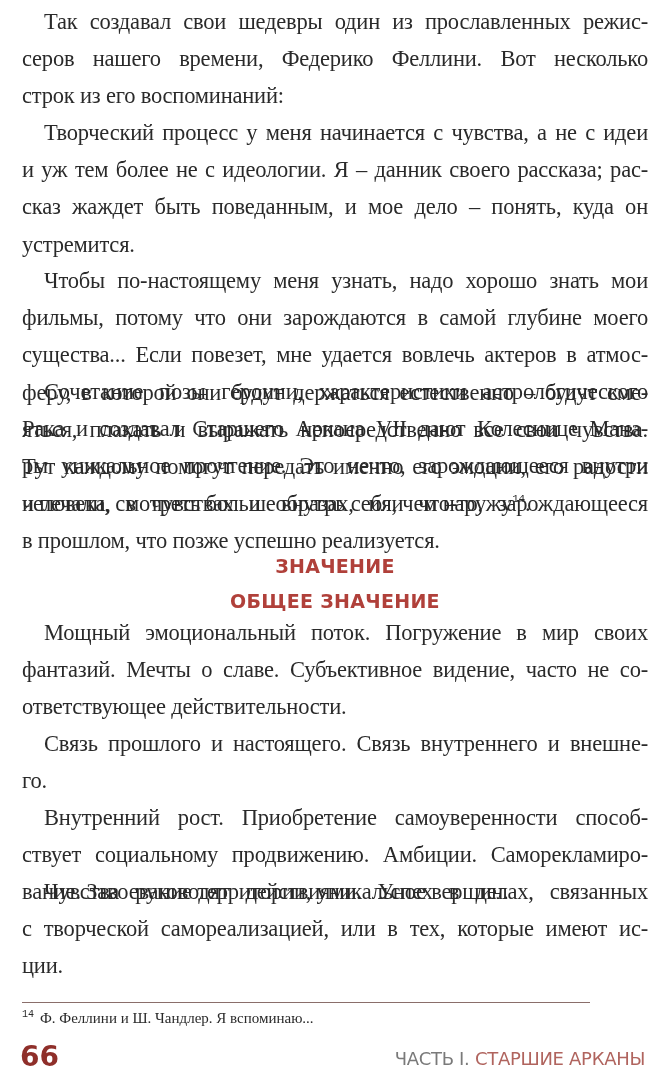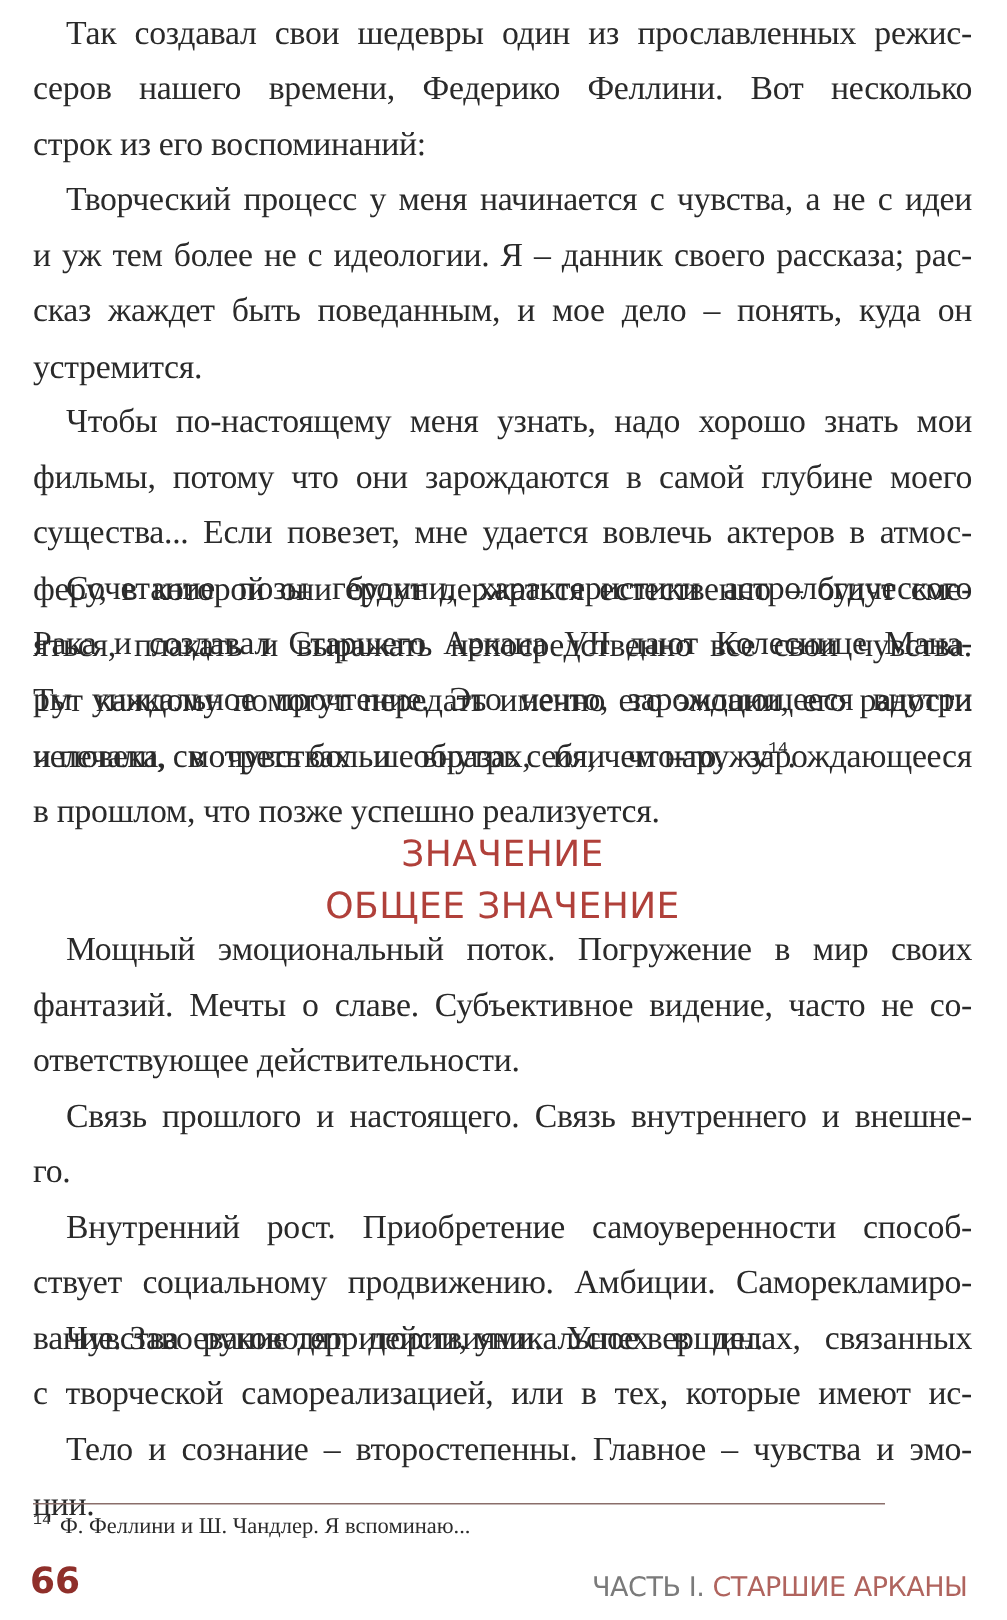--- a/index.html
+++ b/index.html
@@ -12,29 +12,29 @@
   .p {
     font-size: 22.5px; line-height: 37.2px; margin: 0;
     text-align: justify; text-align-last: left;
     letter-spacing: -0.2px;
   }
   .line { display: block; white-space: nowrap; text-align: justify; text-align-last: justify; }
   .line.last { text-align-last: left; }
   .indent { padding-left: 22px; }
   sup { font-size: 11px; vertical-align: 9px; line-height: 0; font-family: Liberation Mono, monospace; }
   .heading {
-    font-family: "DejaVu Sans", "Liberation Sans", sans-serif; font-weight: normal;
-    color: #b0403a; text-align: center; font-size: 24px; margin: 0; letter-spacing: 0.3px;
+    font-family: "DejaVu Sans", "Liberation Sans", sans-serif; font-weight: bold;
+    color: #b0403a; text-align: center; font-size: 19px; margin: 0; letter-spacing: 0.3px;
   }
   .rule { position: absolute; left: 22px; top: 1002px; width: 568px; height: 1px; background: #8a6e6a; }
   .footnote { position: absolute; left: 22px; top: 1010px; font-size: 15px; color: #2a2a2a; }
   .footnote sup { font-size: 10px; vertical-align: 6px; margin-right: 6px; }
   .pagenum {
     position: absolute; left: 20px; top: 1040px;
-    font-family: "DejaVu Sans", sans-serif; font-weight: bold; color: #8f2f2a; font-size: 24px;
+    font-family: "DejaVu Sans", sans-serif; font-weight: bold; color: #8f2f2a; font-size: 28px;
   }
   .running {
     position: absolute; right: 26px; top: 1048px;
     font-family: "DejaVu Sans", sans-serif; font-size: 18px; color: #7a7a7a; letter-spacing: -0.3px;
   }
   .running .accent { color: #b0645e; }
 </style>
 </head>
 <body>
 
@@ -92,21 +92,20 @@
   </div>
 
   <div class="p" style="position:absolute; top:873px; width:626px;">
     <span class="line indent">Чувства руководят действиями. Успех в делах, связанных</span>
     <span class="line">с творческой самореализацией, или в тех, которые имеют ис-</span>
   </div>
 
 </div>
 
 <div class="p" style="position:absolute; left:22px; top:947px; width:626px;">
-  <span class="line indent">Тело и сознание – второстепенны. Главное – чувства и эмо-</span>
   <span class="line last">ции.</span>
 </div>
 
 <div class="rule"></div>
 <div class="footnote">
   <sup>14</sup><span>Ф. Феллини и Ш. Чандлер.  Я вспоминаю...</span>
 </div>
 
 <div class="pagenum">66</div>
 <div class="running">

